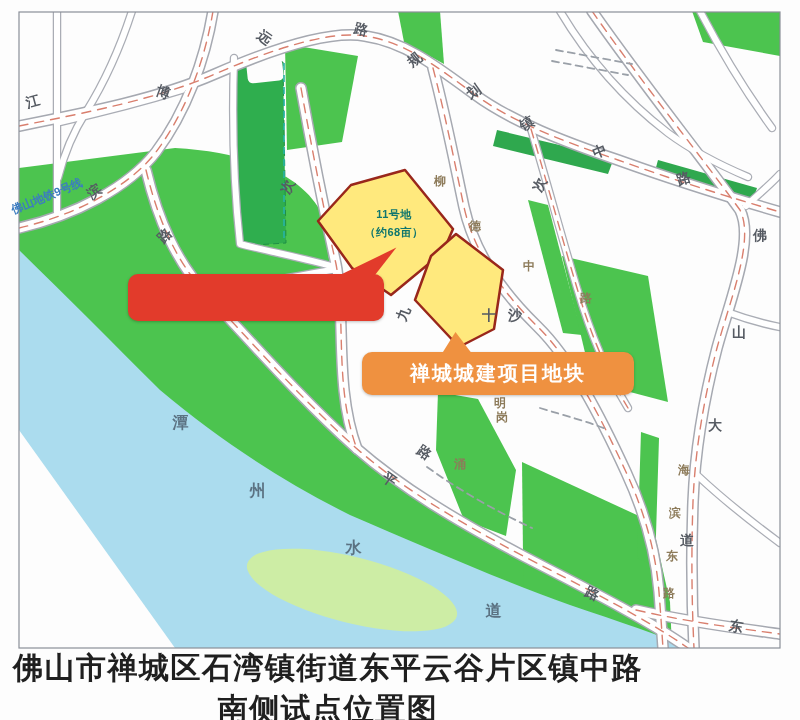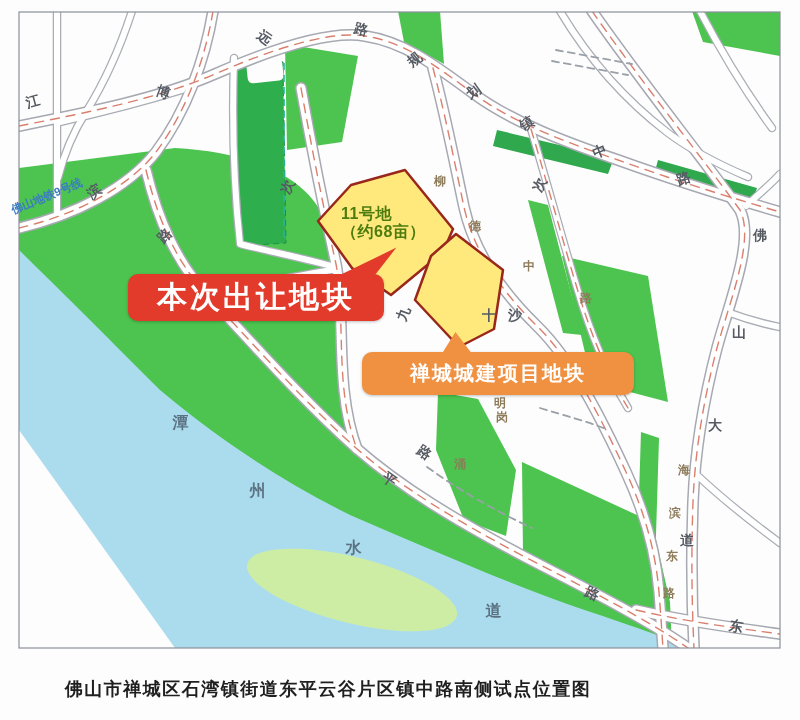--- a/index.html
+++ b/index.html
@@ -10,41 +10,41 @@
   
   .map-label{position:absolute;transform:translate(-50%,-50%);white-space:nowrap;
              pointer-events:none;}
   .lbl-std{font-size:14px;color:#565b63;font-weight:600;}
   .lbl-minor{font-size:12px;color:#8d7b5a;font-weight:600;}
   .lbl-water{font-size:16px;color:#5b7282;font-weight:600;letter-spacing:1px;}
   .metro-label{position:absolute;left:12px;top:203px;width:96px;color:#3c7cc0;
                font-size:11.5px;font-weight:700;transform:rotate(-22deg);transform-origin:left center;
                white-space:nowrap;}
   
-  .parcel-label{position:absolute;text-align:left;color:#4d7c0f;font-weight:700;
-                font-size:16px;line-height:18px;letter-spacing:0.5px;}
+  .parcel-label{position:absolute;text-align:center;color:#0f766e;font-weight:700;
+                font-size:11px;line-height:18px;letter-spacing:0.5px;}
   #parcel11-label{left:341px;top:205px;width:106px;}
   #parcel14-label{left:406px;top:266px;width:106px;}
   
   .banner{position:absolute;border-radius:10px;color:#fff;font-weight:800;
           display:flex;align-items:center;justify-content:center;
           box-shadow:0 1px 3px rgba(0,0,0,0.25);}
   .banner .tip{position:absolute;}
   #banner-red{left:128px;top:274px;width:256px;height:47px;background:#e23b2b;
               font-size:30px;letter-spacing:3px;}
   #banner-red .tip{left:200px;top:-27px;width:72px;height:31px;background:#e23b2b;
                    clip-path:polygon(8% 100%,95% 2%,62% 100%);}
   #banner-orange{left:362px;top:352px;width:272px;height:43px;background:#ef9140;
                  font-size:20px;letter-spacing:2px;}
   #banner-orange .tip{left:76px;top:-20px;width:38px;height:23px;background:#ef9140;
                       clip-path:polygon(8% 100%,46% 0,92% 100%);}
   
   .caption{position:absolute;left:0;top:658px;width:656px;height:62px;background:#fdfdfd;
            display:flex;align-items:center;justify-content:center;
-           font-family:"Liberation Serif",serif;font-weight:700;font-size:18px;
+           font-family:"Liberation Serif",serif;font-weight:700;font-size:30px;
            color:#1f1f1f;letter-spacing:1.5px;text-align:center;}
 </style>
 </head>
 <body>
 
 <div class="stage">
   <div class="map-wrap">
     <svg width="800" height="658" viewBox="0 0 800 658">
       <defs>
         <clipPath id="frameClip">
@@ -200,21 +200,20 @@
 
     <div class="metro-label">佛山地铁9号线</div>
 
     <div class="parcel-label" id="parcel11-label">
       <div>11号地</div>
       <div>（约68亩）</div>
     </div>
 
     <div class="banner" id="banner-red">
       <div class="tip"></div>
-      <span>本次出让地块</span>
     </div>
     <div class="banner" id="banner-orange">
       <div class="tip"></div>
       <span>禅城城建项目地块</span>
     </div>
   </div>
 
   <div class="caption">佛山市禅城区石湾镇街道东平云谷片区镇中路南侧试点位置图</div>
 </div>
 

